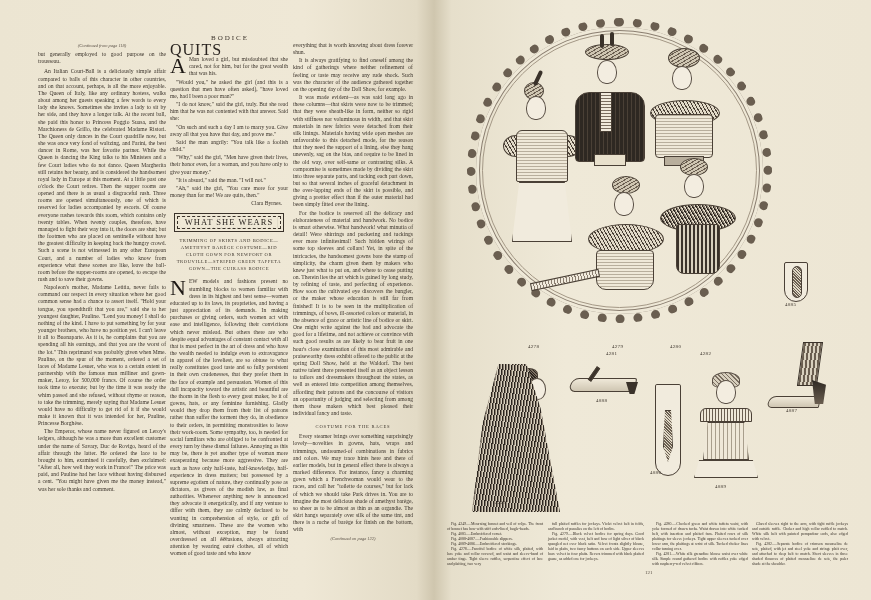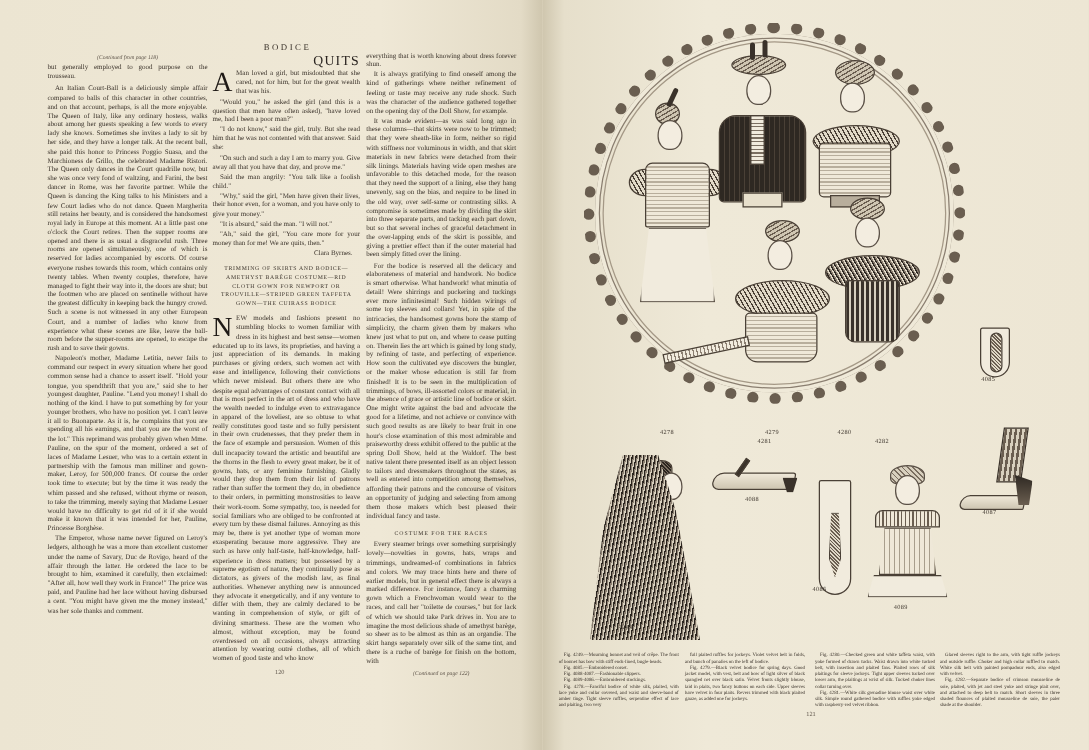--- a/index.html
+++ b/index.html
@@ -10,21 +10,21 @@
   .page { position: relative; height: 600px; }
   .page-left { width: 434px; background: linear-gradient(90deg, #ece5d2 0%, #efe8d6 70%, #e3dbc6 96%, #cfc6ae 100%); }
   .page-right { width: 437px; background: linear-gradient(90deg, #cfc6ae 0%, #e6dfcb 4%, #efe9d8 30%, #ede6d4 100%); }
 
   .col { position: absolute; font-size: 5.6px; line-height: 7.15px; text-align: justify; color: #3a322a; }
   .col p { text-indent: 6px; margin-bottom: 1px; }
   .col p.noindent { text-indent: 0; }
 
   .running-head { position: absolute; top: 34px; left: 175px; width: 110px; text-align: center; font-size: 7px; letter-spacing: 2px; color: #3a322a; }
   .continued { text-align: center; font-size: 4.5px; font-style: italic; color: #5a5046; margin-bottom: 2px; }
-  .article-title { text-align: right; font-size: 11px; letter-spacing: 1px; margin: 4px 0 3px; color: #2a2420; }
+  .article-title { text-align: left; font-size: 16px; letter-spacing: 1px; margin: 4px 0 3px; color: #2a2420; }
   .dropcap { float: left; font-size: 22px; line-height: 18px; margin: 1px 3px 0 0; color: #1f1a16; }
   .signature { text-align: right; padding-right: 6px; }
 
   .banner { margin: 6px 4px 5px; border: 1.5px solid #3a322a; padding: 2px; }
   .banner-inner { border: 1px dashed #3a322a; padding: 2px 0; text-align: center; font-size: 8.5px; letter-spacing: 1px; color: #2a2420; background: repeating-linear-gradient(90deg, transparent 0 3px, rgba(58,50,42,0.08) 3px 4px); }
   .banner-inner span { background: #efe8d6; padding: 0 4px; }
   .subheads { text-align: center; font-size: 4.6px; letter-spacing: 0.6px; line-height: 7px; margin: 4px 6px 6px; color: #3a322a; }
   .section-head { text-align: center; font-size: 4.6px; letter-spacing: 0.8px; margin: 6px 0 3px; }
 
   .folio { position: absolute; font-size: 5px; color: #5a5046; }
@@ -79,20 +79,23 @@
       <p class="noindent"><span class="dropcap">A</span><span>Man loved a girl, but misdoubted that she cared, not for him, but for the great wealth that was his.</span></p>
       <p>"Would you," he asked the girl (and this is a question that men have often asked), "have loved me, had I been a poor man?"</p>
       <p>"I do not know," said the girl, truly. But she read him that he was not contented with that answer. Said she:</p>
       <p>"On such and such a day I am to marry you. Give away all that you have that day, and prove me."</p>
       <p>Said the man angrily: "You talk like a foolish child."</p>
       <p>"Why," said the girl, "Men have given their lives, their honor even, for a woman, and you have only to give your money."</p>
       <p>"It is absurd," said the man. "I will not."</p>
       <p>"Ah," said the girl, "You care more for your money than for me! We are quits, then."</p>
       <div class="signature">Clara Byrnes.</div>
 
+      <div class="banner">
+        <div class="banner-inner"><span>WHAT SHE WEARS</span></div>
+      </div>
       <div class="subheads">TRIMMING OF SKIRTS AND BODICE—AMETHYST BARÈGE COSTUME—RID CLOTH GOWN FOR NEWPORT OR TROUVILLE—STRIPED GREEN TAFFETA GOWN—THE CUIRASS BODICE</div>
       <p class="noindent"><span class="dropcap">N</span><span>EW models and fashions present no stumbling blocks to women familiar with dress in its highest and best sense—women educated up to its laws, its proprieties, and having a just appreciation of its demands. In making purchases or giving orders, such women act with ease and intelligence, following their convictions which never mislead. But others there are who despite equal advantages of constant contact with all that is most perfect in the art of dress and who have the wealth needed to indulge even to extravagance in apparel of the loveliest, are so obtuse to what really constitutes good taste and so fully persistent in their own crudenesses, that they prefer them in the face of example and persuasion. Women of this dull incapacity toward the artistic and beautiful are the thorns in the flesh to every great maker, be it of gowns, hats, or any feminine furnishing. Gladly would they drop them from their list of patrons rather than suffer the torment they do, in obedience to their orders, in permitting monstrosities to leave their work-room. Some sympathy, too, is needed for social familiars who are obliged to be confronted at every turn by these dismal failures. Annoying as this may be, there is yet another type of woman more exasperating because more aggressive. They are such as have only half-taste, half-knowledge, half-experience in dress matters; but possessed by a supreme egotism of nature, they continually pose as dictators, as givers of the modish law, as final authorities. Whenever anything new is announced they advocate it energetically, and if any venture to differ with them, they are calmly declared to be wanting in comprehension of style, or gift of divining smartness. These are the women who almost, without exception, may be found overdressed on all occasions, always attracting attention by wearing outré clothes, all of which women of good taste and who know</span></p>
     </div>
 
     <div class="col" style="left:293px; top:42px; width:120px;">
       <p class="noindent">everything that is worth knowing about dress forever shun.</p>
       <p>It is always gratifying to find oneself among the kind of gatherings where neither refinement of feeling or taste may receive any rude shock. Such was the character of the audience gathered together on the opening day of the Doll Show, for example.</p>
       <p>It was made evident—as was said long ago in these columns—that skirts were now to be trimmed; that they were sheath-like in form, neither so rigid with stiffness nor voluminous in width, and that skirt materials in new fabrics were detached from their silk linings. Materials having wide open meshes are unfavorable to this detached mode, for the reason that they need the support of a lining, else they hang unevenly, sag on the bias, and require to be lined in the old way, over self-same or contrasting silks. A compromise is sometimes made by dividing the skirt into three separate parts, and tacking each part down, but so that several inches of graceful detachment in the over-lapping ends of the skirt is possible, and giving a prettier effect than if the outer material had been simply fitted over the lining.</p>
       <p>For the bodice is reserved all the delicacy and elaborateness of material and handwork. No bodice is smart otherwise. What handwork! what minutia of detail! Were shirrings and puckering and tuckings ever more infinitesimal! Such hidden wirings of some top sleeves and collars! Yet, in spite of the intricacies, the handsomest gowns bore the stamp of simplicity, the charm given them by makers who knew just what to put on, and where to cease putting on. Therein lies the art which is gained by long study, by refining of taste, and perfecting of experience. How soon the cultivated eye discovers the bungler, or the maker whose education is still far from finished! It is to be seen in the multiplication of trimmings, of bows, ill-assorted colors or material, in the absence of grace or artistic line of bodice or skirt. One might write against the bad and advocate the good for a lifetime, and not achieve or convince with such good results as are likely to bear fruit in one hour's close examination of this most admirable and praiseworthy dress exhibit offered to the public at the spring Doll Show, held at the Waldorf. The best native talent there presented itself as an object lesson to tailors and dressmakers throughout the states, as well as entered into competition among themselves, affording their patrons and the concourse of visitors an opportunity of judging and selecting from among them those makers which best pleased their individual fancy and taste.</p>
       <div class="section-head">COSTUME FOR THE RACES</div>

